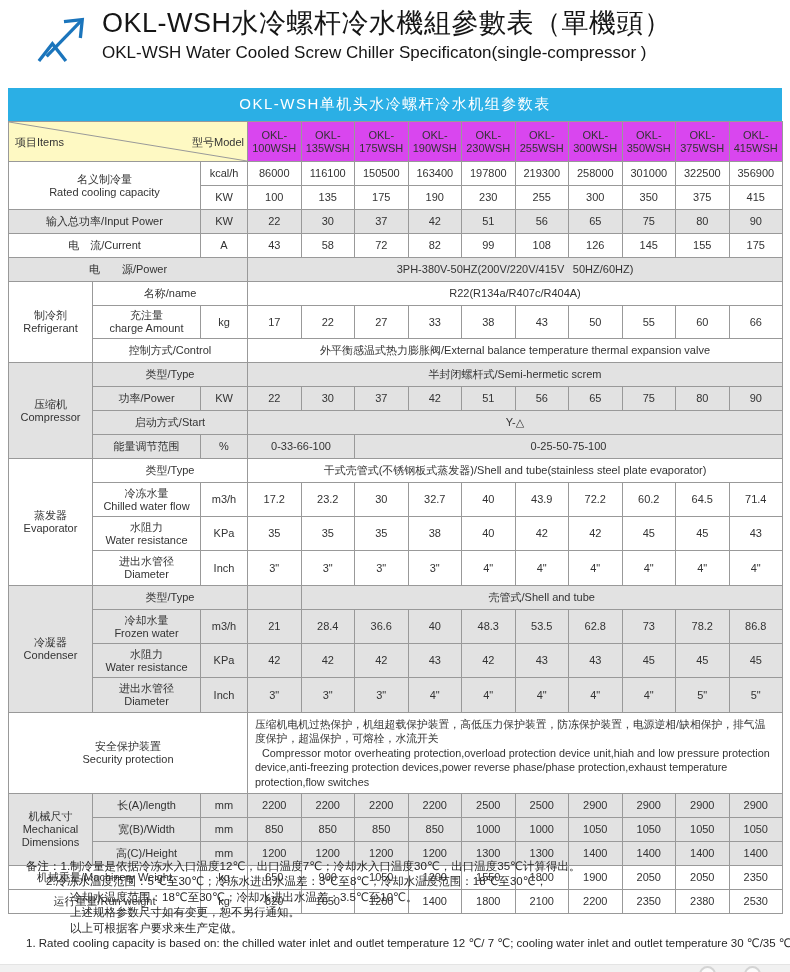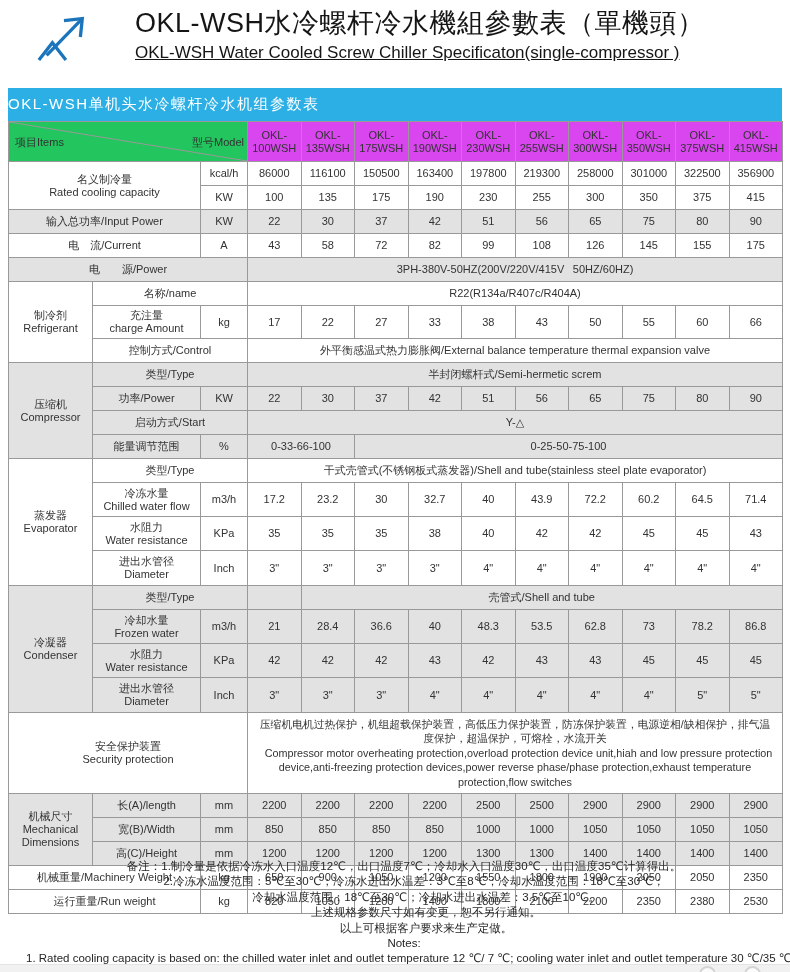--- a/index.html
+++ b/index.html
@@ -1,48 +1,48 @@
 <!DOCTYPE html>
 <html><head>
 <meta charset="utf-8">
 <style>
   html,body{margin:0;padding:0;background:#fff;}
   .page{position:relative;width:790px;height:972px;background:#ffffff;overflow:hidden;
         font-family:"Liberation Sans","DejaVu Sans",sans-serif;color:#222;}
 
   
-  .hdr{position:absolute;top:6px;left:34px;display:flex;align-items:center;gap:33px;}
+  .hdr{position:absolute;top:6px;left:34px;display:flex;align-items:flex-end;}
   .logo{width:58px;height:54px;flex:0 0 auto;margin-top:2px;}
   .titles{margin-left:10px;}
   .t-zh{font-size:27px;line-height:34px;color:#151515;letter-spacing:0.5px;white-space:nowrap;}
-  .t-en{font-size:17px;line-height:22px;color:#151515;margin-top:2px;white-space:nowrap;text-decoration:underline;}
+  .t-en{font-size:17px;line-height:22px;color:#151515;margin-top:2px;white-space:nowrap;}
 
   
   .table-wrap{position:absolute;top:88px;left:8px;width:774px;}
-  .tbar{height:33px;background:#2bafe5;display:flex;align-items:center;
+  .tbar{height:33px;background:#2bafe5;display:flex;align-items:center;justify-content:center;
         color:#fff;font-size:15px;letter-spacing:1.5px;}
   table{border-collapse:collapse;table-layout:fixed;width:774px;}
   td{border:1px solid #999;font-size:11px;color:#333;text-align:center;vertical-align:middle;
      padding:1px 2px;line-height:1.18;height:21px;overflow:hidden;background:#fff;}
   tr.shade td{background:#e2e2e2;}
   .mrow td{height:37px;background:#d946ef;}
   tr.h31 td{height:30px;}
   tr.h32 td{height:31px;}
   tr.h33 td{height:32px;}
   tr.hsec td{height:74px;}
   td.lbl,td.group,td.unit{color:#333;}
-  td.corner{position:relative;padding:0;background:#22c55e;text-decoration:underline;}
+  td.corner{position:relative;padding:0;background:#fef9c3;text-decoration:underline;}
   td.corner svg{position:absolute;left:0;top:0;width:100%;height:100%;}
   .c-items{position:absolute;left:6px;top:50%;transform:translateY(-50%);font-size:11px;}
   .c-model{position:absolute;right:3px;top:50%;transform:translateY(-50%);font-size:11px;}
-  td.security{text-align:center;padding:3px 7px 3px 7px;line-height:1.34;font-size:10.8px;}
+  td.security{text-align:left;padding:3px 7px 3px 7px;line-height:1.34;font-size:10.8px;}
   td.security .en{text-indent:7px;}
 
   
-  .notes{position:absolute;left:0;top:859px;width:782px;font-size:11.5px;color:#262626;line-height:15.4px;text-align:center;}
+  .notes{position:absolute;left:0;top:859px;width:782px;font-size:11.5px;color:#262626;line-height:15.4px;}
   .note-line{white-space:nowrap;}
   .ind0{padding-left:26px;}
   .ind1{padding-left:46px;}
   .ind2{padding-left:70px;}
 
   
   .bottom-strip{position:absolute;left:0;bottom:0;width:100%;height:7px;background:#f1f1f1;border-top:1px solid #e4e4e4;}
   .pcircle{position:absolute;width:13px;height:13px;border-radius:50%;border:2px solid #d4d4d4;background:#fbfbfb;top:966px;}
   .pc1{left:699px;}
   .pc2{left:744px;}
@@ -468,21 +468,20 @@
         </tbody>
     </table>
   </div>
 
   <div class="notes">
       <div class="note-line ind0">备注：1.制冷量是依据冷冻水入口温度12℃，出口温度7℃；冷却水入口温度30℃，出口温度35℃计算得出。</div>
       <div class="note-line ind1">2.冷冻水温度范围：5℃至30℃；冷冻水进出水温差：3℃至8℃；冷却水温度范围：18℃至30℃；</div>
       <div class="note-line ind2">冷却水温度范围：18℃至30℃；冷却水进出水温差：3.5℃至10℃。</div>
       <div class="note-line ind2">上述规格参数尺寸如有变更，恕不另行通知。</div>
       <div class="note-line ind2">以上可根据客户要求来生产定做。</div>
-      <div class="note-line ind0">Notes:</div>
       <div class="note-line ind0">1. Rated cooling capacity is based on: the chilled water inlet and outlet temperature 12 ℃/ 7 ℃; cooling water inlet and outlet temperature 30 ℃/35 ℃.</div>
     </div>
 
   <div class="bottom-strip"></div>
   <div class="pcircle pc1"></div>
   <div class="pcircle pc2"></div>
 
 </div>
 
 </body></html>

